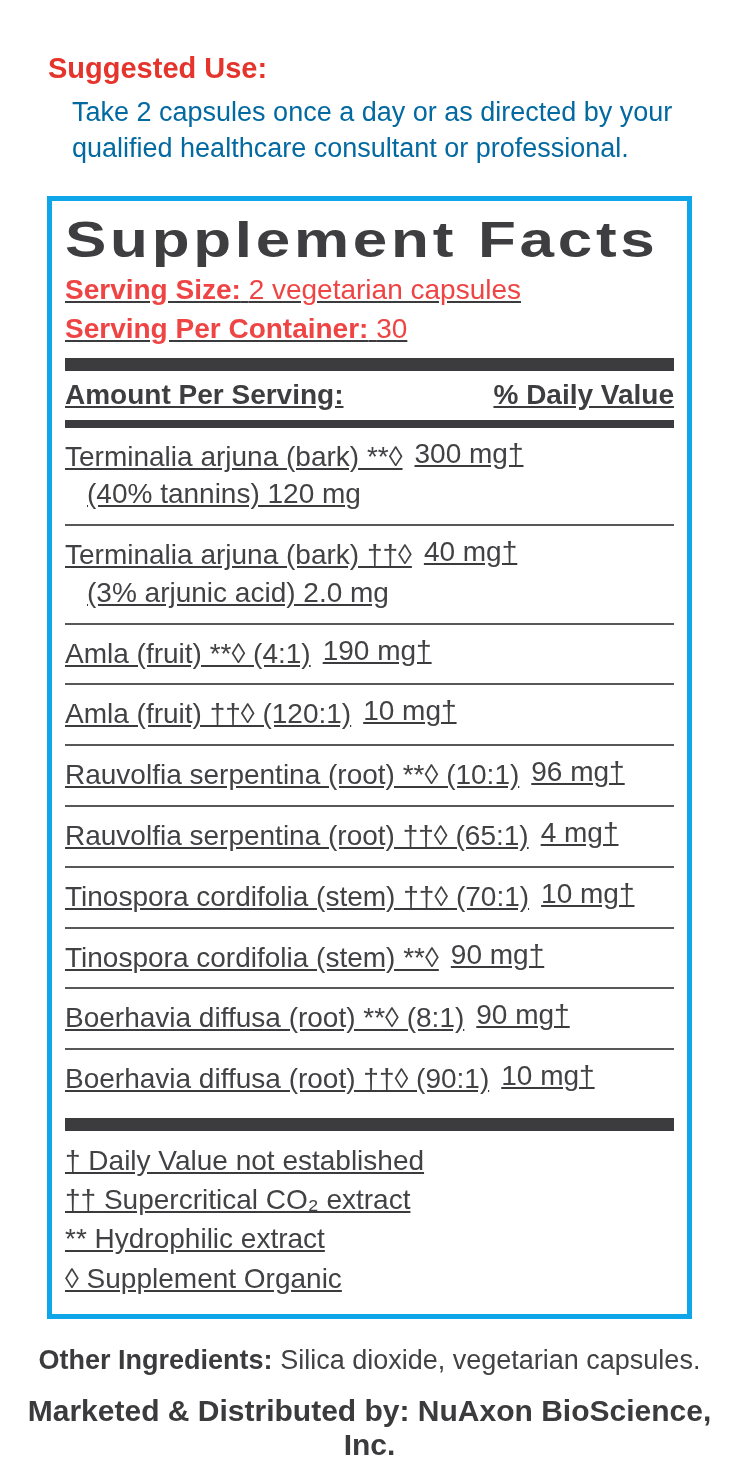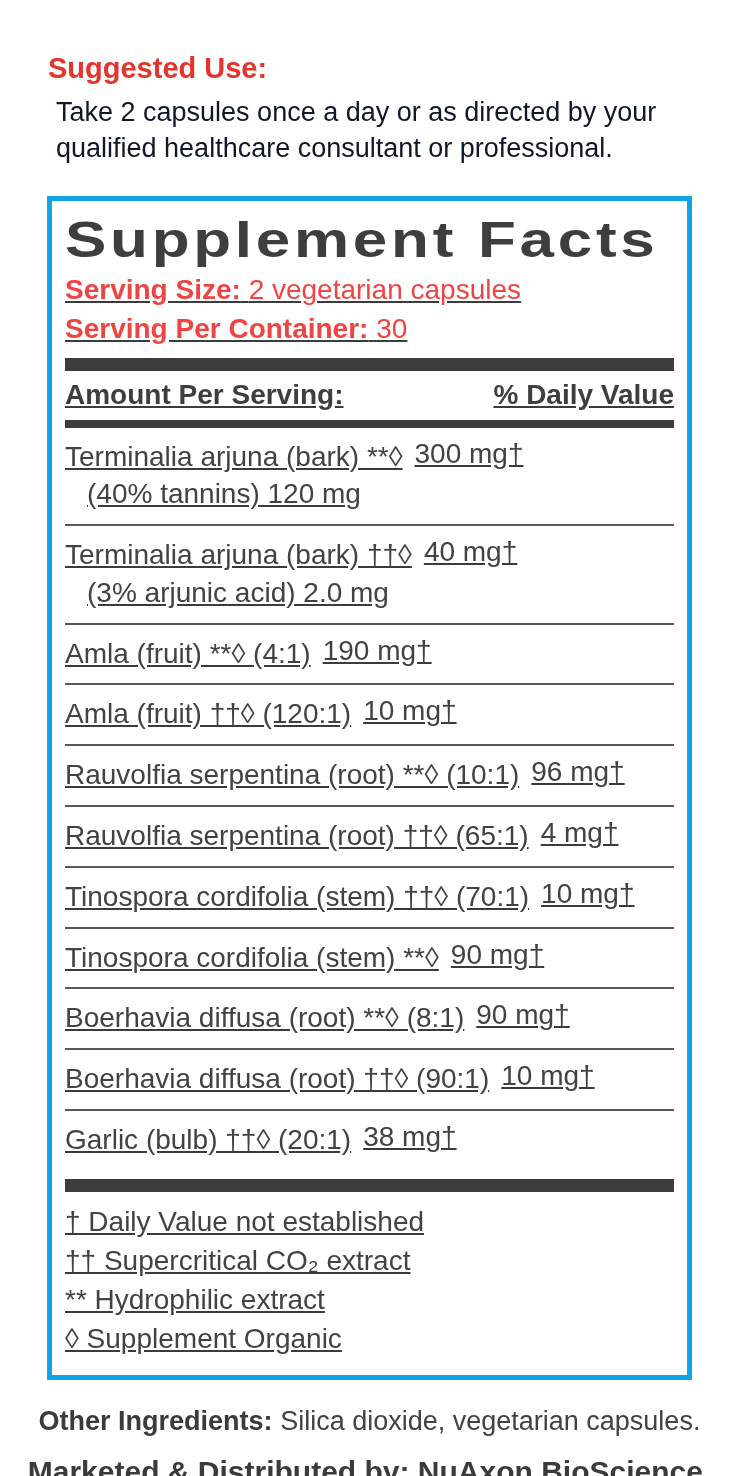--- a/index.html
+++ b/index.html
@@ -20,24 +20,24 @@
   }
 
   
   .suggested-heading {
     margin: 0 48px;
     font-size: 29px;
     font-weight: bold;
     color: #e5342c;
   }
   .suggested-body {
-    margin: 10px 40px 0 56px;
+    margin: 10px 40px 0 72px;
     font-size: 27px;
     line-height: 1.32;
-    color: #0f172a;
+    color: #0369a1;
   }
 
   
   .facts-box {
     margin: 30px 47px 0 47px;
     border: 5px solid #0ea5e9;
     padding: 8px 13px 12px 13px;
     box-sizing: border-box;
     text-decoration: underline;
   }
@@ -223,27 +223,20 @@
   </div>
 
   <div class="ing-row">
     <div class="ing-name">
       <div>Boerhavia diffusa (root) ††◊ (90:1)</div>
 
     </div>
     <div class="ing-amount">10 mg†</div>
   </div>
 
-  <div class="ing-row">
-    <div class="ing-name">
-      <div>Garlic (bulb) ††◊ (20:1)</div>
-
-    </div>
-    <div class="ing-amount">38 mg†</div>
-  </div>
 </div>
 
     <div class="bar-thick"></div>
 
     <div class="footnotes" id="footnotes">
   <div>† Daily Value not established</div>
 
   <div>†† Supercritical CO₂ extract</div>
 
   <div>** Hydrophilic extract</div>

